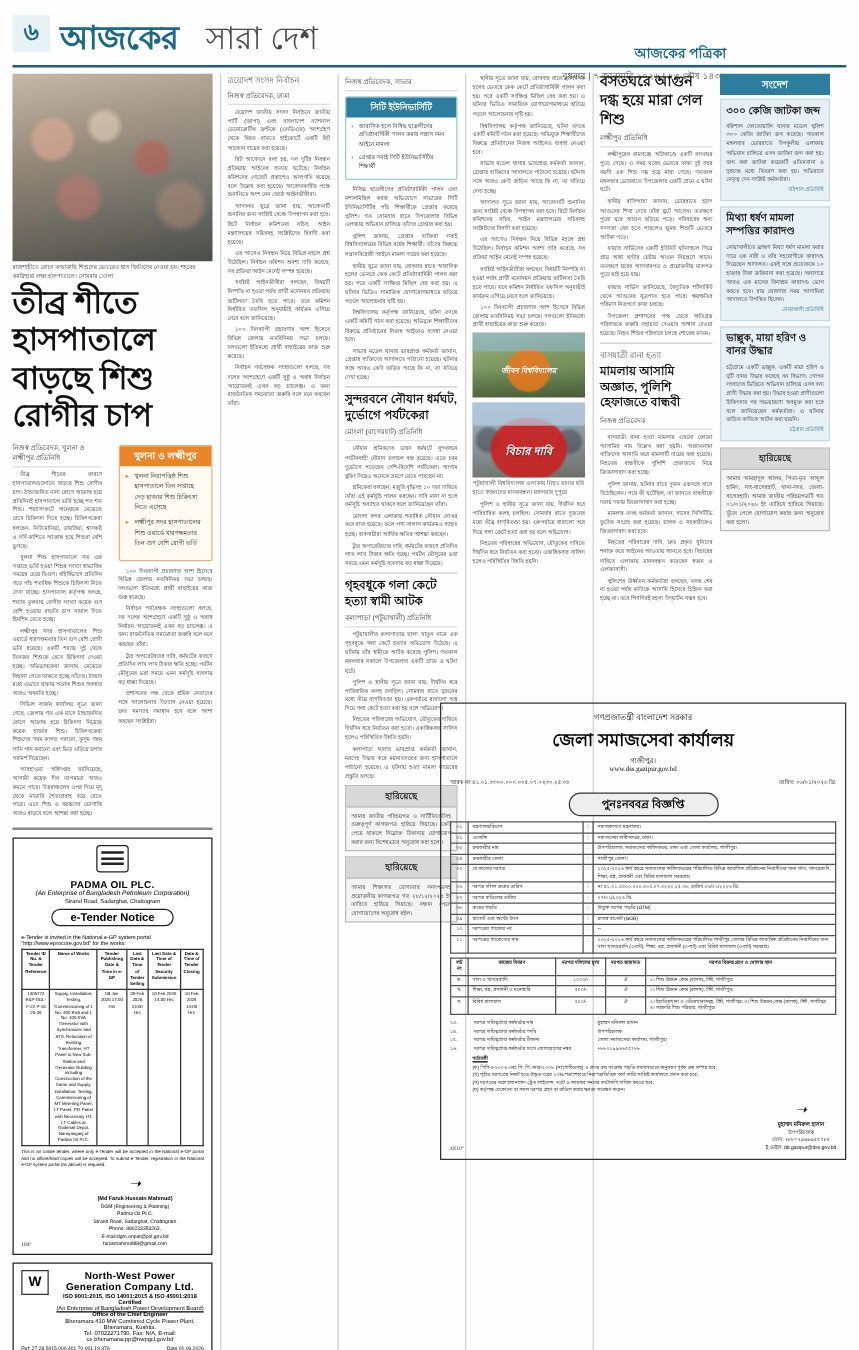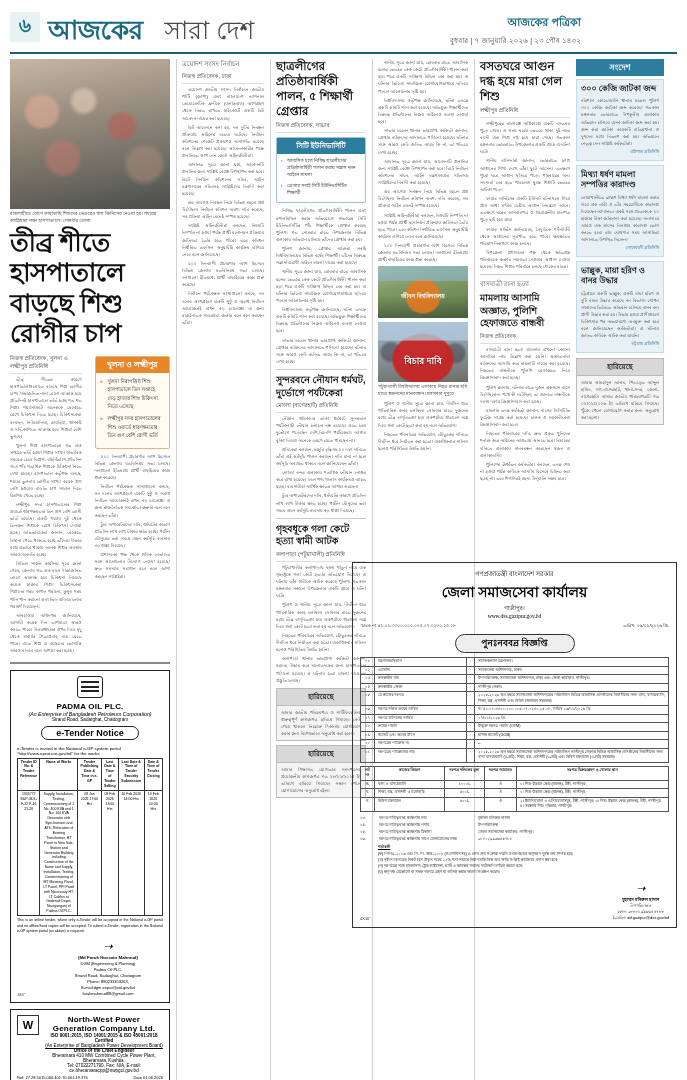--- a/index.html
+++ b/index.html
@@ -29,39 +29,39 @@
     color: #1d6a85;
     font-size: 19px; font-weight: bold;
     display: flex; align-items: center; justify-content: center;
     margin-top: 4px; margin-right: 8px;
     border-radius: 2px;
   }
   .mh-title { display: flex; align-items: baseline; gap: 22px; margin-top: 2px;}
   .mh-title .t1 { font-size: 26px; font-weight: bold; color: #1b6983; letter-spacing: -0.5px;}
   .mh-title .t2 { font-size: 25px; color: #4a4a4a; text-align: center; }
   .mh-right { margin-left: auto; text-align: right; padding-right: 96px; margin-top: 6px;}
-  .mh-paper { font-size: 11px; font-weight: bold; color: #1b6983; }
+  .mh-paper { font-size: 11px; font-weight: bold; color: #1b6983; margin-top: 20px; }
   .mh-date { font-size: 7px; color: #444; margin-top: 2px; letter-spacing: .2px;}
 
   
   .content { display: flex; gap: 6px; margin-top: 5px; }
   .col { position: relative; }
   .c1 { width: 160px; }
   .c2 { width: 88px; }
   .c3 { width: 96px; }
   .c4 { width: 96px; }
   .c5 { width: 96px; }
   .c6 { width: 88px; }
 
   .rail { border-left: 1px solid #cfcfcf; padding-left: 5px; }
 
   
   .photo {
     background: linear-gradient(160deg,#b9a893 0%,#9c8c78 35%,#7d7a70 70%,#5f6360 100%);
-    position: relative; overflow: hidden;
+    position: relative; overflow: hidden; font-style: italic;
   }
   .photo.ph1 { height: 150px; }
   .photo:after {
     content:""; position:absolute; inset:0;
     background:
       radial-gradient(circle at 20% 35%, rgba(220,170,150,.65) 0 9%, transparent 12%),
       radial-gradient(circle at 46% 28%, rgba(230,210,190,.6) 0 7%, transparent 11%),
       radial-gradient(circle at 70% 45%, rgba(190,90,80,.55) 0 8%, transparent 12%),
       radial-gradient(circle at 33% 66%, rgba(200,120,110,.5) 0 10%, transparent 14%),
       radial-gradient(circle at 84% 70%, rgba(170,140,120,.55) 0 9%, transparent 13%),
@@ -332,21 +332,20 @@
         <p>রিট আবেদনে বলা হয়, দল দুটির নিবন্ধন প্রক্রিয়ায় আইনের ব্যত্যয় ঘটেছে। নির্বাচন কমিশনের গেজেট প্রকাশেও অসংগতি রয়েছে বলে উল্লেখ করা হয়েছে। আবেদনকারীর পক্ষে শুনানিতে অংশ নেন জ্যেষ্ঠ আইনজীবীরা।</p>
         <p>আদালত সূত্রে জানা যায়, আবেদনটি শুনানির জন্য সংশ্লিষ্ট বেঞ্চে উপস্থাপন করা হবে। রিটে নির্বাচন কমিশনের সচিব, আইন মন্ত্রণালয়ের সচিবসহ সংশ্লিষ্টদের বিবাদী করা হয়েছে।</p>
         <p>এর আগেও নিবন্ধন নিয়ে বিভিন্ন মহলে প্রশ্ন উঠেছিল। নির্বাচন কমিশন অবশ্য দাবি করেছে, সব প্রক্রিয়া আইন মেনেই সম্পন্ন হয়েছে।</p>
         <p>সংশ্লিষ্ট আইনজীবীরা বলছেন, বিষয়টি নিষ্পত্তি না হওয়া পর্যন্ত প্রার্থী মনোনয়ন প্রক্রিয়ায় জটিলতা তৈরি হতে পারে। তবে কমিশন নির্ধারিত তফসিল অনুযায়ীই কার্যক্রম এগিয়ে নেবে বলে জানিয়েছে।</p>
         <p>১০০ দিনব্যাপী প্রচারণার অংশ হিসেবে বিভিন্ন জেলায় মতবিনিময় সভা চলছে। দলগুলো ইতিমধ্যে প্রার্থী বাছাইয়ের কাজ শুরু করেছে।</p>
         <p>নির্বাচন পর্যবেক্ষক সংস্থাগুলো বলছে, সব দলের অংশগ্রহণে একটি সুষ্ঠু ও অবাধ নির্বাচন আয়োজনই এখন বড় চ্যালেঞ্জ। এ জন্য রাজনৈতিক সমঝোতা জরুরি বলে মনে করছেন তাঁরা।</p>
       </div>
     </div>
 
     <div class="col c3 rail">
-      <div class="hl-md">ছাত্রলীগের প্রতিষ্ঠাবার্ষিকী পালন, ৫ শিক্ষার্থী গ্রেপ্তার</div>
       <div class="byline">নিজস্ব প্রতিবেদক, সাভার</div>
       <div class="tealbox">
         <div class="bh">সিটি ইউনিভার্সিটি</div>
         <div class="bb">
           <ul>
             <li>আবাসিক হলে নিষিদ্ধ ছাত্রলীগের প্রতিষ্ঠাবার্ষিকী পালন করায় সন্ত্রাস দমন আইনে মামলা</li>
             <li>গ্রেপ্তার সবাই সিটি ইউনিভার্সিটির শিক্ষার্থী</li>
           </ul>
         </div>
       </div>

